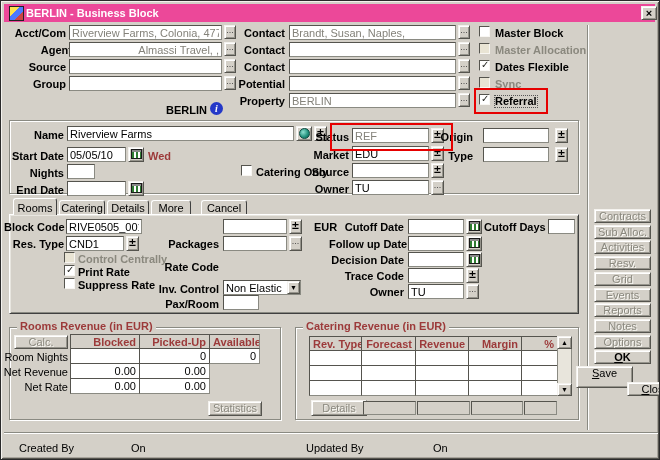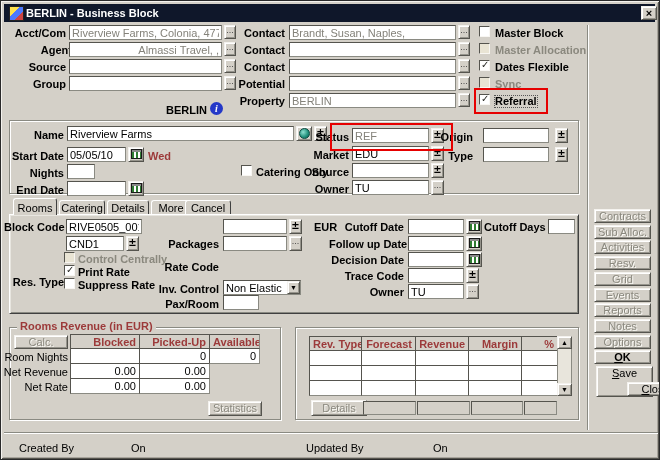--- a/index.html
+++ b/index.html
@@ -1,21 +1,21 @@
 <!DOCTYPE html>
 <html><head>
 <meta charset="utf-8">
 <style>
   html,body{margin:0;padding:0;background:#808080;}
   #win{position:relative;width:660px;height:460px;background:#d4d0c8;
        box-sizing:border-box;border:1px solid #2a2a2a;
        box-shadow:inset 1px 1px 0 #f4f2ee, inset -1px -1px 0 #55544e, inset 2px 2px 0 #d4d0c8, inset -2px -2px 0 #a8a49c;
        font-family:"Liberation Sans",sans-serif;overflow:hidden;}
   .abs{position:absolute;}
-  .titlebar{left:3px;top:3px;width:651px;height:18px;background:#0f172a;}
+  .titlebar{left:3px;top:3px;width:651px;height:18px;background:#ec4899;}
   .title-text{left:22px;top:3px;color:#fff;font:bold 11px "Liberation Sans",sans-serif;white-space:nowrap;}
   .app-icon{left:5px;top:2px;width:13px;height:13px;border:1px solid #222;
             background:linear-gradient(135deg,#ffe14d 0 38%,#4d79ff 38% 68%,#cc4444 68%);}
   .lbl{position:absolute;font:bold 11px "Liberation Sans",sans-serif;color:#000;text-align:right;white-space:nowrap;line-height:11px;}
   .lbl.norm{font-weight:normal;text-align:left;}
   .lbl.maroon{color:#9c3a3a;}
   .lbl.disabled{color:#8a887e;}
   .fld{position:absolute;box-sizing:border-box;background:#fff;height:15px;
        border:1px solid #8a8a82;border-top-color:#55544e;border-left-color:#55544e;
        font:11px "Liberation Sans",sans-serif;color:#000;padding:0 2px;margin:0;}
@@ -184,27 +184,27 @@
   <div class="btn lov" style="left:554px;top:127px;width:13px;height:15px;">±</div>
 
   <div class="lbl" style="left:422px;top:150px;width:50px;">Type</div>
   <input class="fld" style="left: 482px; top: 146px; width: 66px;" value="">
   <div class="btn lov" style="left:554px;top:146px;width:13px;height:15px;">±</div>
 
   <div class="tab active" style="left:12px;top:197px;width:44px;height:17px;">Rooms</div>
   <div class="tab" style="left:58px;top:199px;width:46px;height:14px;">Catering</div>
   <div class="tab" style="left:106px;top:199px;width:42px;height:14px;">Details</div>
   <div class="tab" style="left:150px;top:199px;width:40px;height:14px;">More</div>
-  <div class="tab" style="left:184px;top:199px;width:46px;height:14px;">Cancel</div>
+  <div class="tab" style="left:200px;top:199px;width:46px;height:14px;">Cancel</div>
   <div class="panel" style="left:8px;top:213px;width:570px;height:100px;"></div>
 
   <div class="lbl" style="left:3px;top:221px;width:60px;z-index:6;">Block Code</div>
   <input class="fld" style="left: 65px; top: 218px; width: 76px; z-index: 6;" value="RIVE0505_001">
 
-  <div class="lbl" style="left:3px;top:238px;width:60px;z-index:6;margin-top:38px;">Res. Type</div>
+  <div class="lbl" style="left:3px;top:238px;width:60px;z-index:6;">Res. Type</div>
   <input class="fld" style="left: 65px; top: 235px; width: 58px; z-index: 6;" value="CND1">
   <div class="btn lov" style="left:125px;top:235px;width:13px;height:15px;z-index:6;">±</div>
 
   <div class="cb disabled" style="left:63px;top:251px;z-index:6;"></div>
   <div class="lbl norm disabled" style="left:77px;top:253px;font-weight:bold;z-index:6;">Control Centrally</div>
   <div class="cb" style="left:63px;top:264px;z-index:6;">
       <span class="mark">✓</span>
     </div>
   <div class="lbl norm" style="left:77px;top:266px;font-weight:bold;z-index:6;">Print Rate</div>
   <div class="cb" style="left:63px;top:277px;z-index:6;"></div>
@@ -271,20 +271,21 @@
   <div class="cell num" style="left:69px;top:362px;width:70px;height:16px;">0.00</div>
   <div class="cell num" style="left:138px;top:362px;width:71px;height:16px;">0.00</div>
 
   <div class="lbl norm" style="left:2px;top:381px;width:65px;text-align:right;">Net Rate</div>
   <div class="cell num" style="left:69px;top:377px;width:70px;height:16px;">0.00</div>
   <div class="cell num" style="left:138px;top:377px;width:71px;height:16px;">0.00</div>
 
   <div class="btn disabled" style="left:207px;top:400px;width:54px;height:15px;">Statistics</div>
 
   <div class="grp" style="left:294px;top:326px;width:284px;height:93px;"></div>
+  <div class="grp-title" style="left:302px;top:320px;">Catering Revenue (in EUR)</div>
 
   <div class="cell hcell" style="left:308px;top:335px;width:53px;height:15px;">Rev. Type</div>
   <div class="cell hcell" style="left:360px;top:335px;width:55px;height:15px;">Forecast</div>
   <div class="cell hcell" style="left:414px;top:335px;width:54px;height:15px;">Revenue</div>
   <div class="cell hcell" style="left:467px;top:335px;width:54px;height:15px;">Margin</div>
   <div class="cell hcell" style="left:520px;top:335px;width:37px;height:15px;">%</div>
 
   <div class="cell" style="left:308px;top:349px;width:53px;height:16px;"></div>
   <div class="cell" style="left:360px;top:349px;width:55px;height:16px;"></div>
   <div class="cell" style="left:414px;top:349px;width:54px;height:16px;"></div>
@@ -316,21 +317,21 @@
   <div class="btn disabled" style="left:593px;top:208px;width:57px;height:14px;">Contracts</div>
   <div class="btn disabled" style="left:593px;top:224px;width:57px;height:14px;">Sub Alloc.</div>
   <div class="btn disabled" style="left:593px;top:239px;width:57px;height:14px;">Activities</div>
   <div class="btn disabled" style="left:593px;top:255px;width:57px;height:14px;">Resv.</div>
   <div class="btn disabled" style="left:593px;top:271px;width:57px;height:14px;">Grid</div>
   <div class="btn disabled" style="left:593px;top:287px;width:57px;height:14px;">Events</div>
   <div class="btn disabled" style="left:593px;top:302px;width:57px;height:14px;">Reports</div>
   <div class="btn disabled" style="left:593px;top:318px;width:57px;height:14px;">Notes</div>
   <div class="btn disabled" style="left:593px;top:334px;width:57px;height:14px;">Options</div>
   <div class="btn hotkey" style="left:593px;top:349px;width:57px;height:14px;font-weight:bold;">OK</div>
-  <div class="btn hotkey" style="left:595px;top:365px;width:57px;height:31px;">Save</div>
+  <div class="btn hotkey" style="left:575px;top:365px;width:57px;height:22px;">Save</div>
   <div class="btn hotkey" style="left:593px;top:381px;width:57px;height:14px;margin-left:33px;">Close</div>
 
   <div class="hsep" style="left:3px;top:431px;width:654px;"></div>
   <div class="lbl norm" style="left:18px;top:442px;">Created By</div>
   <div class="lbl norm" style="left:130px;top:442px;">On</div>
   <div class="lbl norm" style="left:305px;top:442px;">Updated By</div>
   <div class="lbl norm" style="left:432px;top:442px;">On</div>
 
 </div>
 

